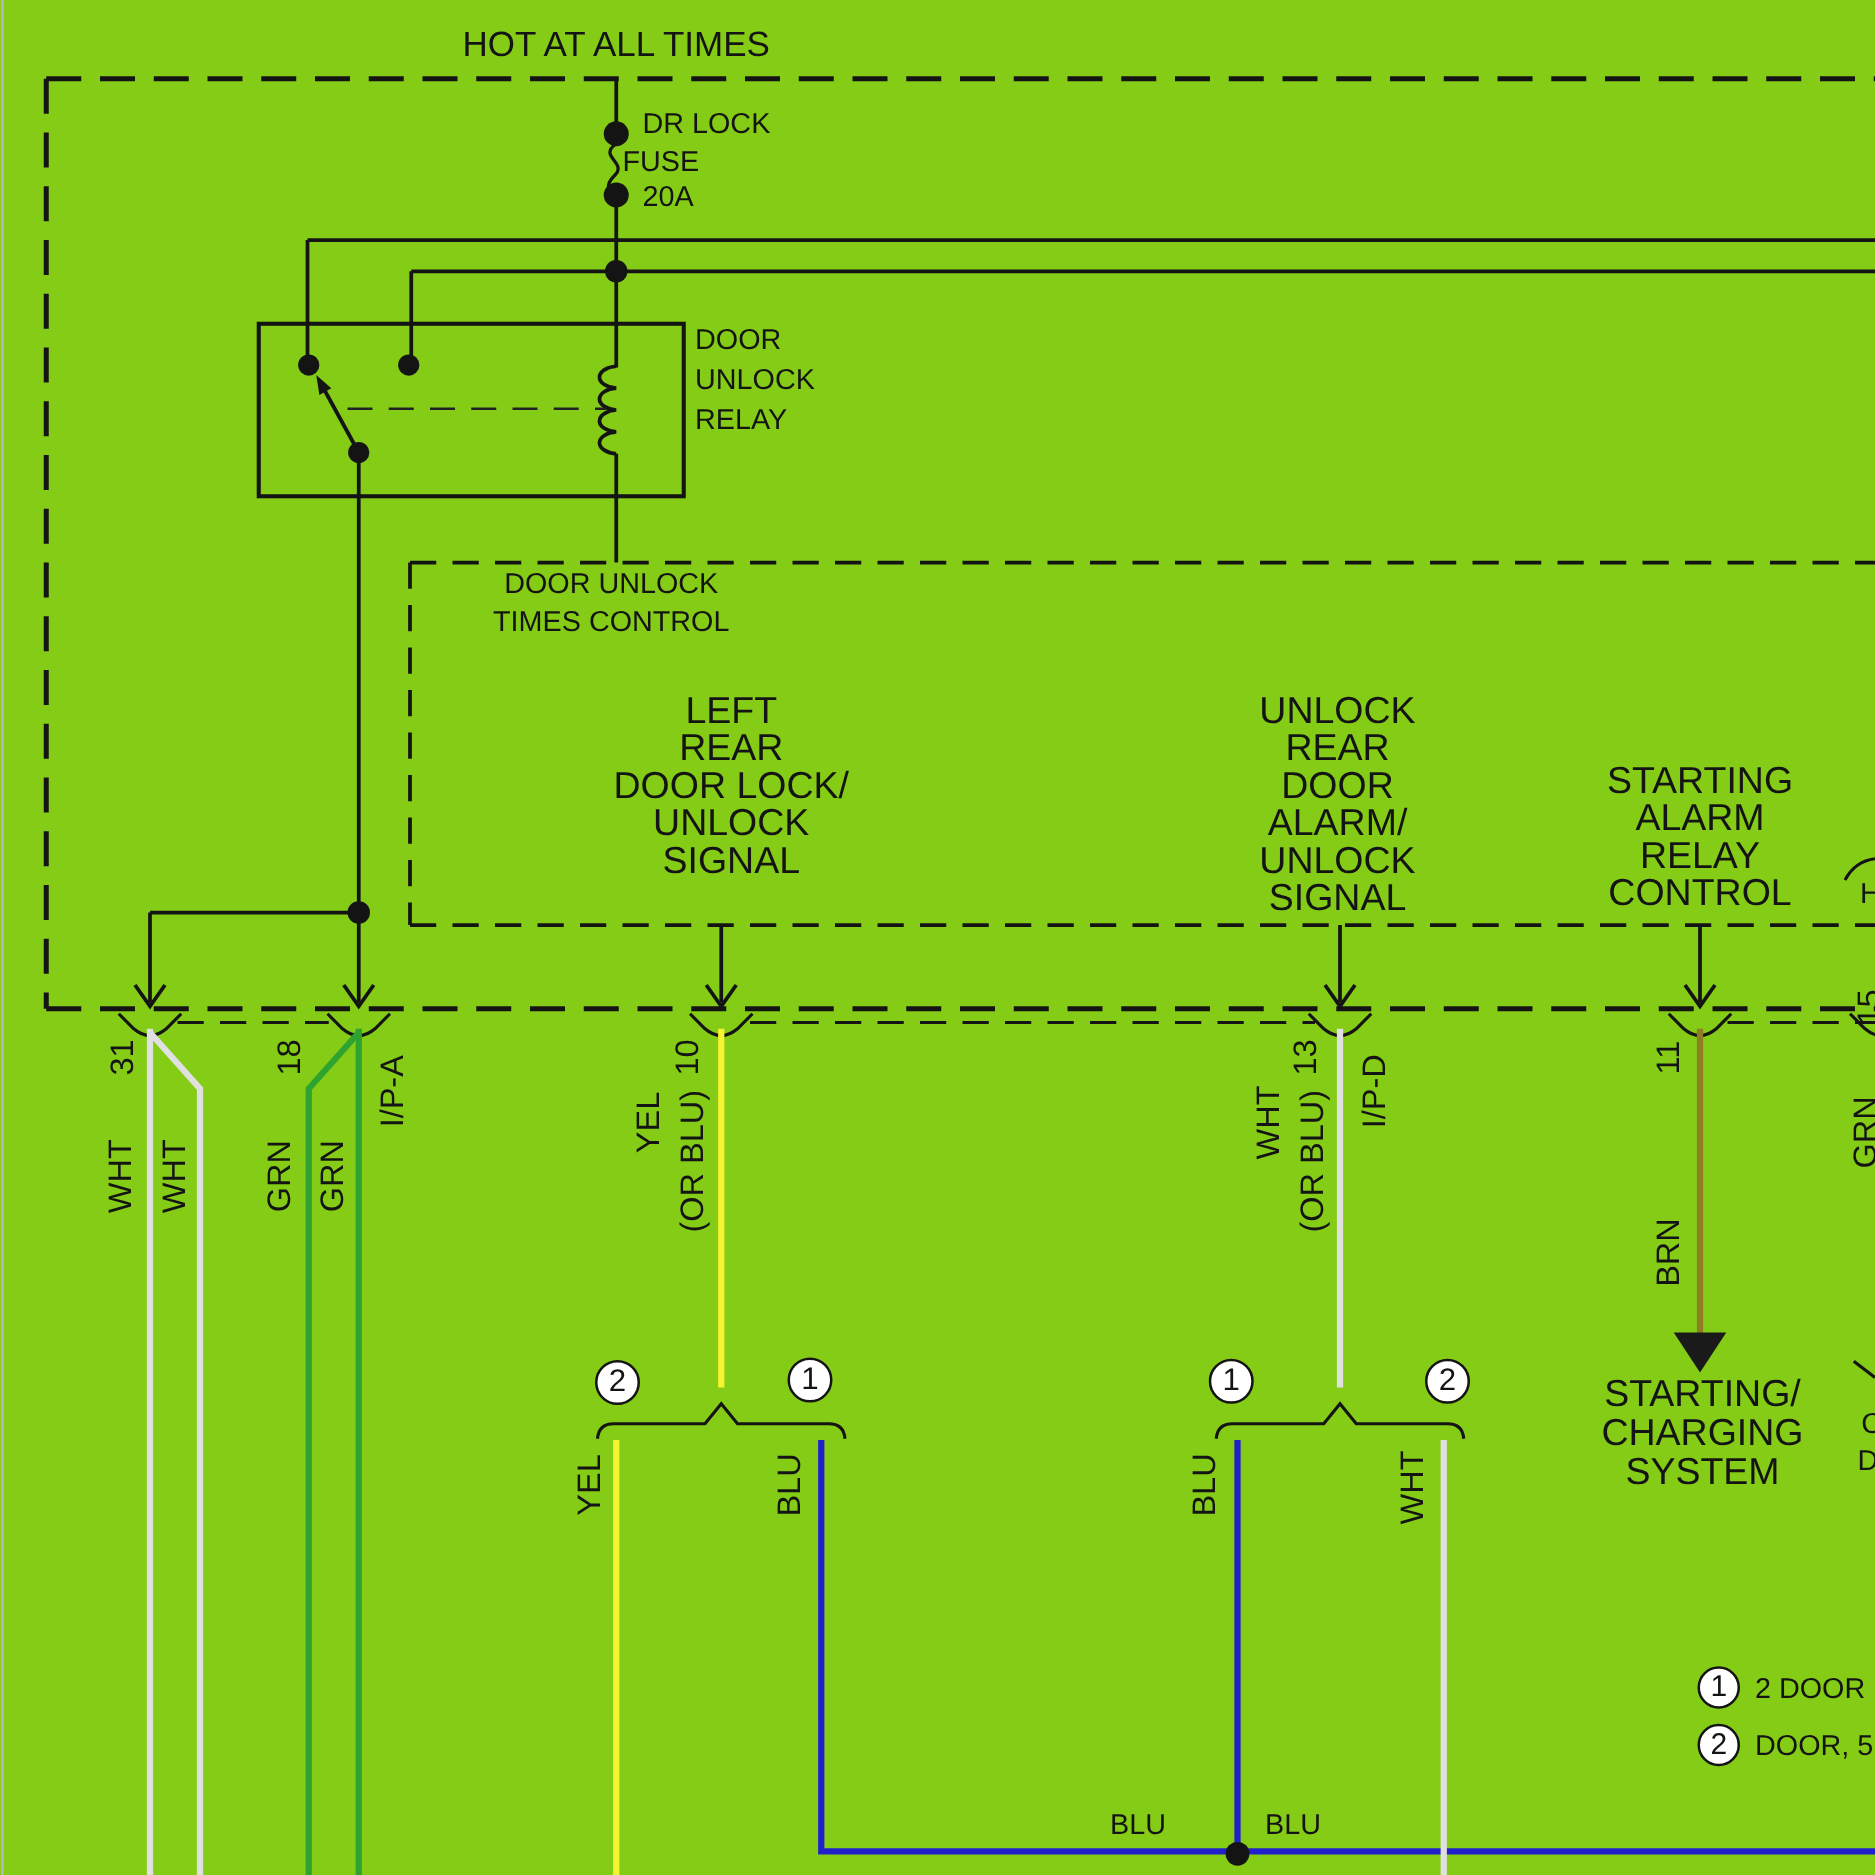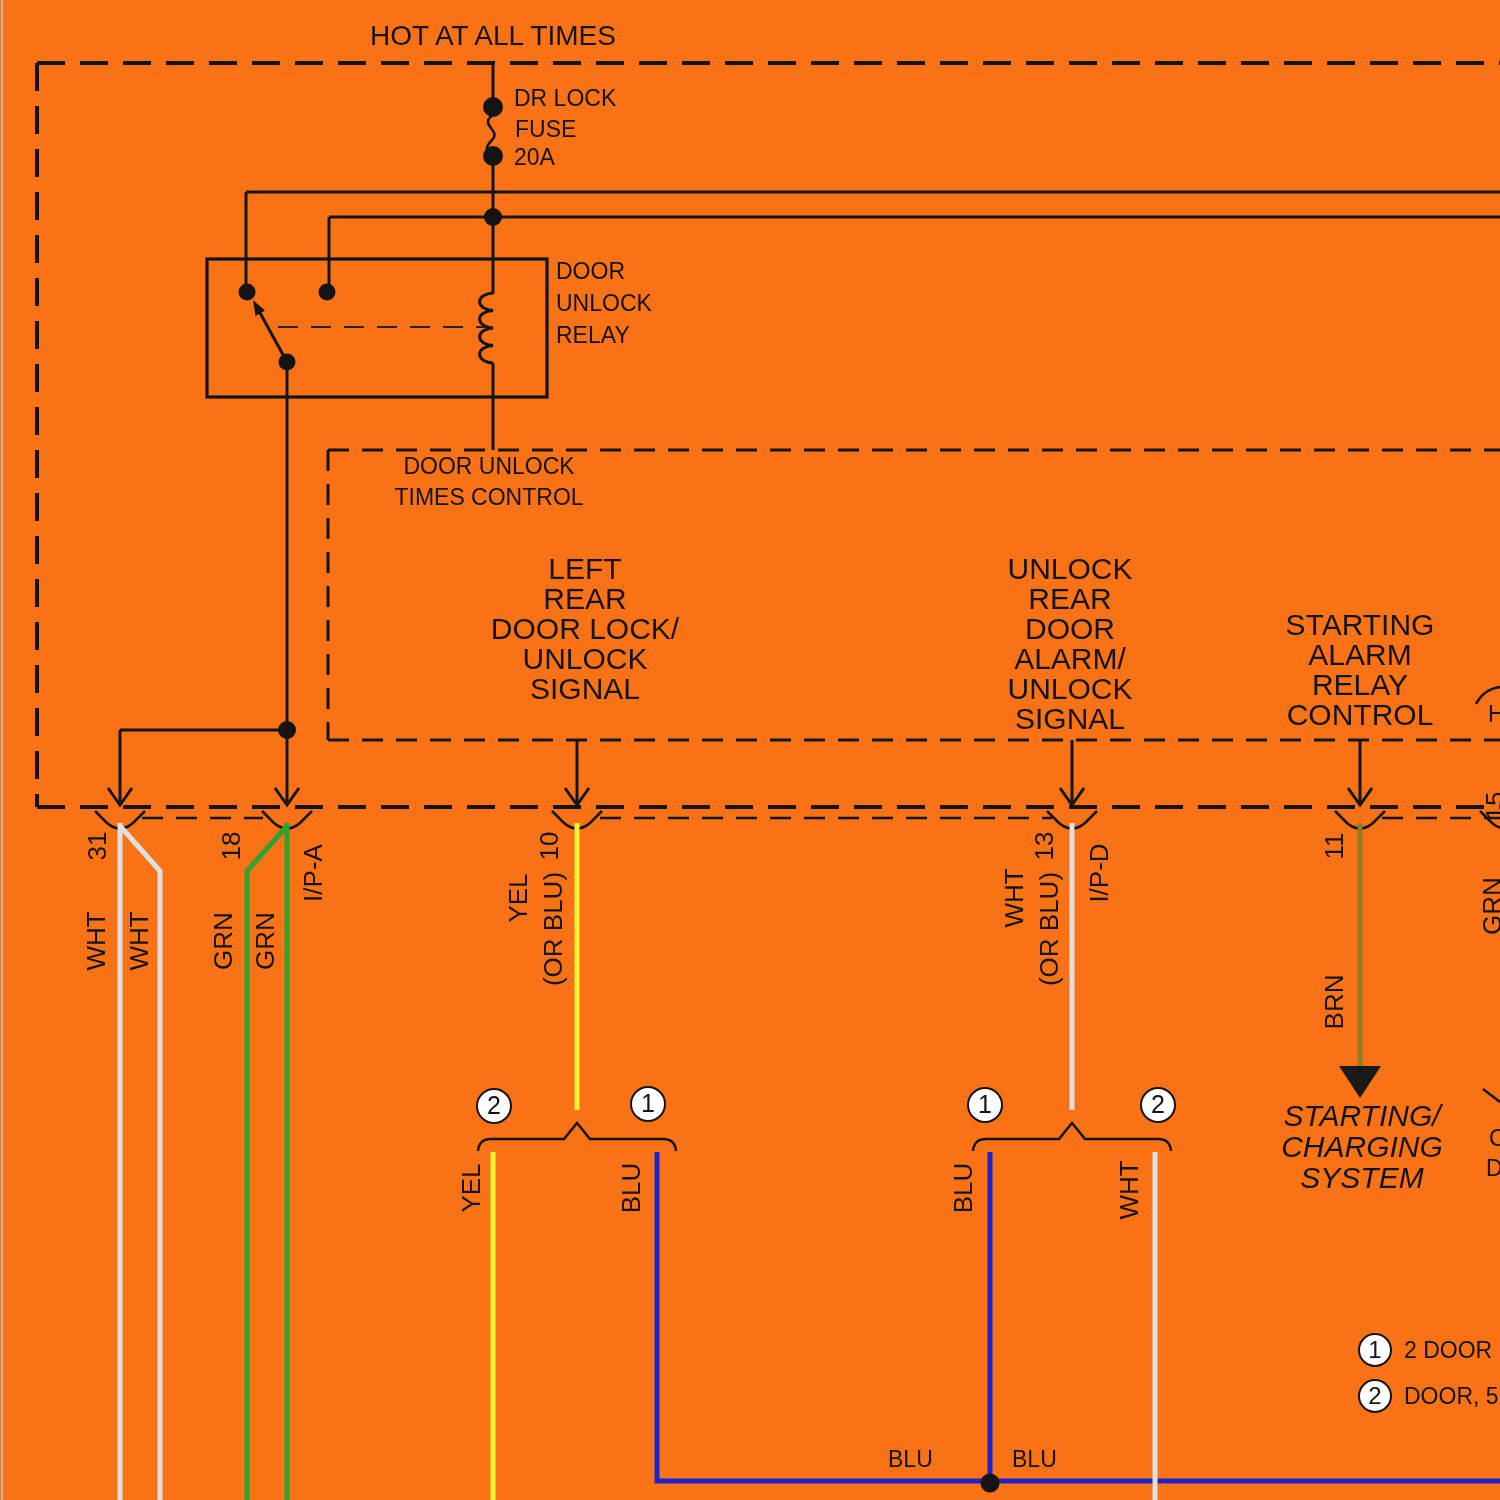--- a/index.html
+++ b/index.html
@@ -1,19 +1,19 @@
 <!DOCTYPE html>
 <html style="--wht: #e0e0e0; --grn: #2fa32f; --yel: #f6f333; --blu: #2121cc; --brn: #8f7d26; --line: #141414;"><head>
 <meta charset="utf-8">
 <style>
   html,body{margin:0;padding:0;background:#fff;}
   #canvas{
     position:relative;
     width:1500px;height:1500px;
-    background:#f97316;
+    background:#84cc16;
     overflow:hidden;
     font-family:"Liberation Sans", sans-serif;
     color:#141414;
   }
   #wiring-svg{position:absolute;left:0;top:0;z-index:1;}
   .lbl{position:absolute;z-index:2;font-size:23px;line-height:28px;white-space:nowrap;color:#141414;}
   .lbl.center{transform:translateX(-50%);text-align:center;}
   .block{position:absolute;z-index:2;transform:translateX(-50%);text-align:center;font-size:30px;line-height:30px;color:#141414;}
   .rot{
     position:absolute;z-index:2;font-size:26px;line-height:26px;white-space:nowrap;
@@ -133,21 +133,21 @@
       <circle cx="990" cy="1483" r="9.5"></circle>
     </g>
 
     <path d="M1476,704 Q1484,689 1500,687" stroke="#141414" stroke-width="2.5" fill="none"></path>
     <path d="M1483,1089 L1500,1102" stroke="#141414" stroke-width="2.5" fill="none"></path>
   </svg>
 
   <div class="lbl center" style="left:493px;top:22px;font-size:28px;">HOT AT ALL TIMES</div>
 
   <div class="lbl" style="left:514px;top:84px;">DR LOCK</div>
-  <div class="lbl" style="left:515px;top:115px;">FUSE</div>
+  <div class="lbl" style="left:498px;top:115px;">FUSE</div>
   <div class="lbl" style="left:514px;top:143px;">20A</div>
 
   <div class="lbl" style="left:556px;top:257px;">DOOR</div>
   <div class="lbl" style="left:556px;top:289px;">UNLOCK</div>
   <div class="lbl" style="left:556px;top:321px;">RELAY</div>
 
   <div class="lbl center" style="left:489px;top:452px;">DOOR UNLOCK</div>
   <div class="lbl center" style="left:489px;top:483px;">TIMES CONTROL</div>
 
   <div class="block" style="left:585px;top:554px;">
@@ -196,21 +196,21 @@
   <div class="rot" style="left:471px;top:1188px;">YEL</div>
   <div class="rot" style="left:631px;top:1188px;">BLU</div>
   <div class="rot" style="left:963px;top:1188px;">BLU</div>
   <div class="rot" style="left:1129px;top:1190px;">WHT</div>
 
   <div class="circle-num" style="left:476px;top:1088px;">2</div>
   <div class="circle-num" style="left:630px;top:1086px;">1</div>
   <div class="circle-num" style="left:967px;top:1087px;">1</div>
   <div class="circle-num" style="left:1140px;top:1087px;">2</div>
 
-  <div class="block" style="left:1362px;top:1100px;line-height:31px;font-style:italic;">
+  <div class="block" style="left:1362px;top:1100px;line-height:31px;">
     <div>STARTING/</div>
     <div>CHARGING</div>
     <div>SYSTEM</div>
   </div>
 
   <div class="circle-num small" style="left:1358px;top:1333px;">1</div>
   <div class="lbl" style="left:1404px;top:1336px;">2 DOOR</div>
   <div class="circle-num small" style="left:1358px;top:1379px;">2</div>
   <div class="lbl" style="left:1404px;top:1382px;">DOOR, 5</div>
 

